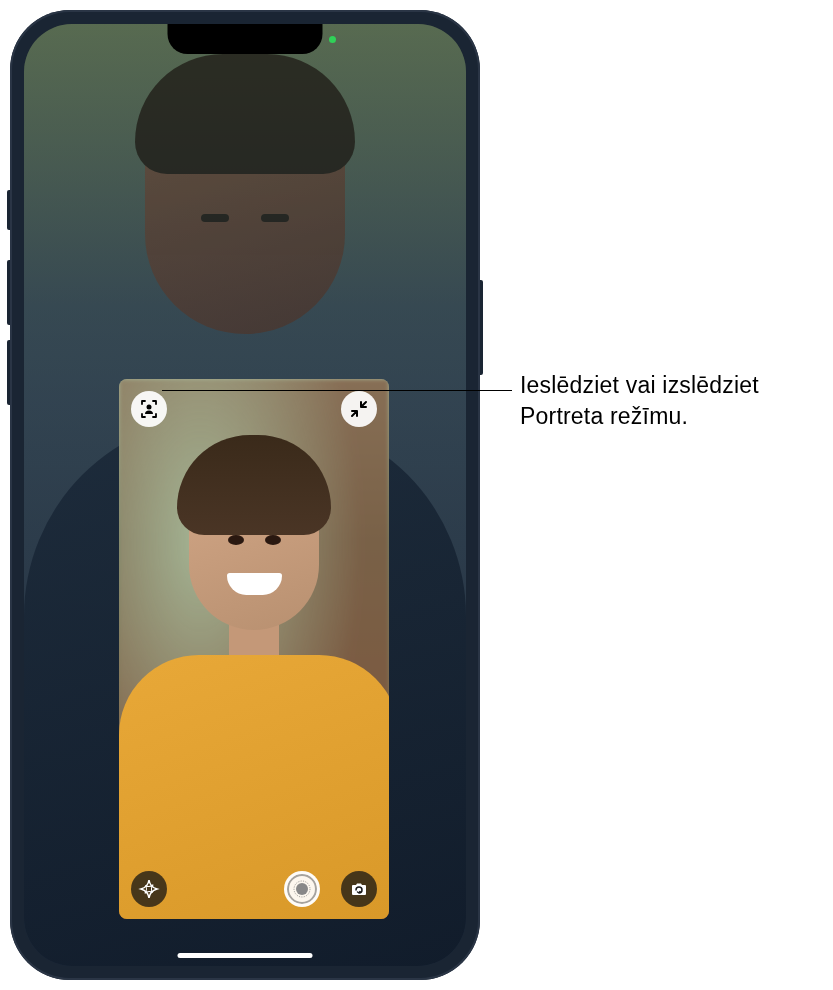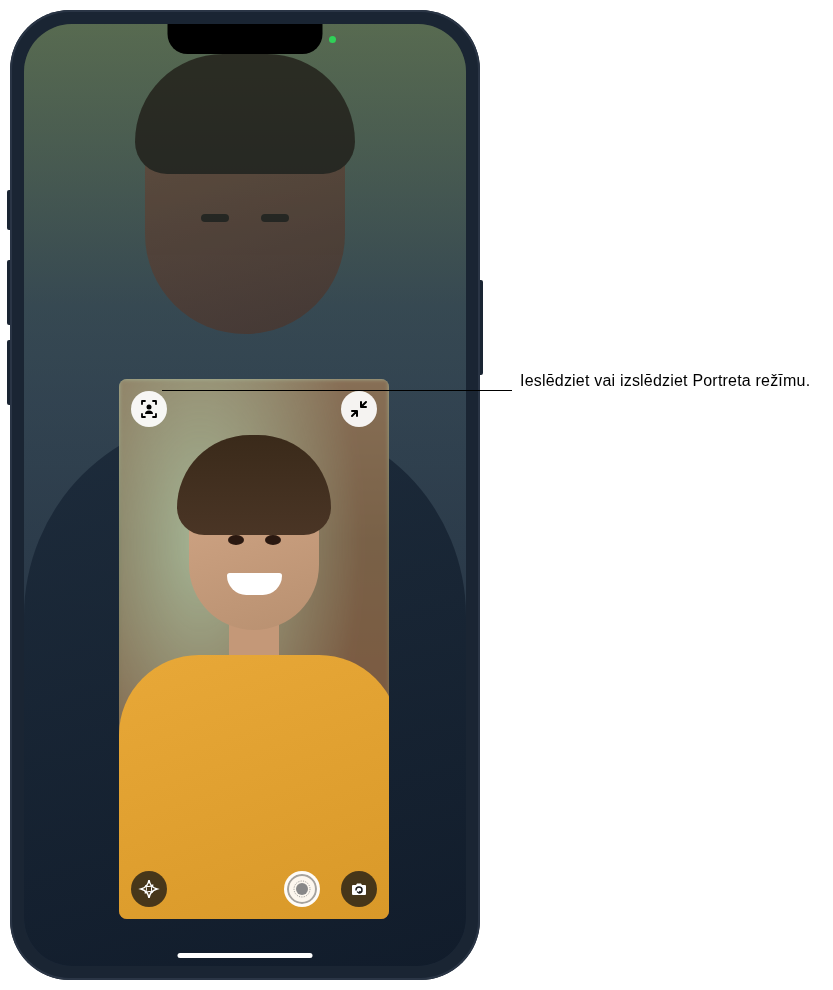--- a/index.html
+++ b/index.html
@@ -266,21 +266,21 @@
       top: 390px;
       width: 350px;
       height: 1px;
       background: #000;
       z-index: 100;
     }
     .callout-text {
       position: absolute;
       left: 520px;
       top: 370px;
-      font-size: 16px;
+      font-size: 23px;
       line-height: 1.35;
       color: #000;
       letter-spacing: 0.2px;
     }
     svg { display: block; }
   </style>
 </head>
 <body>
 
 <div class="phone-frame">

